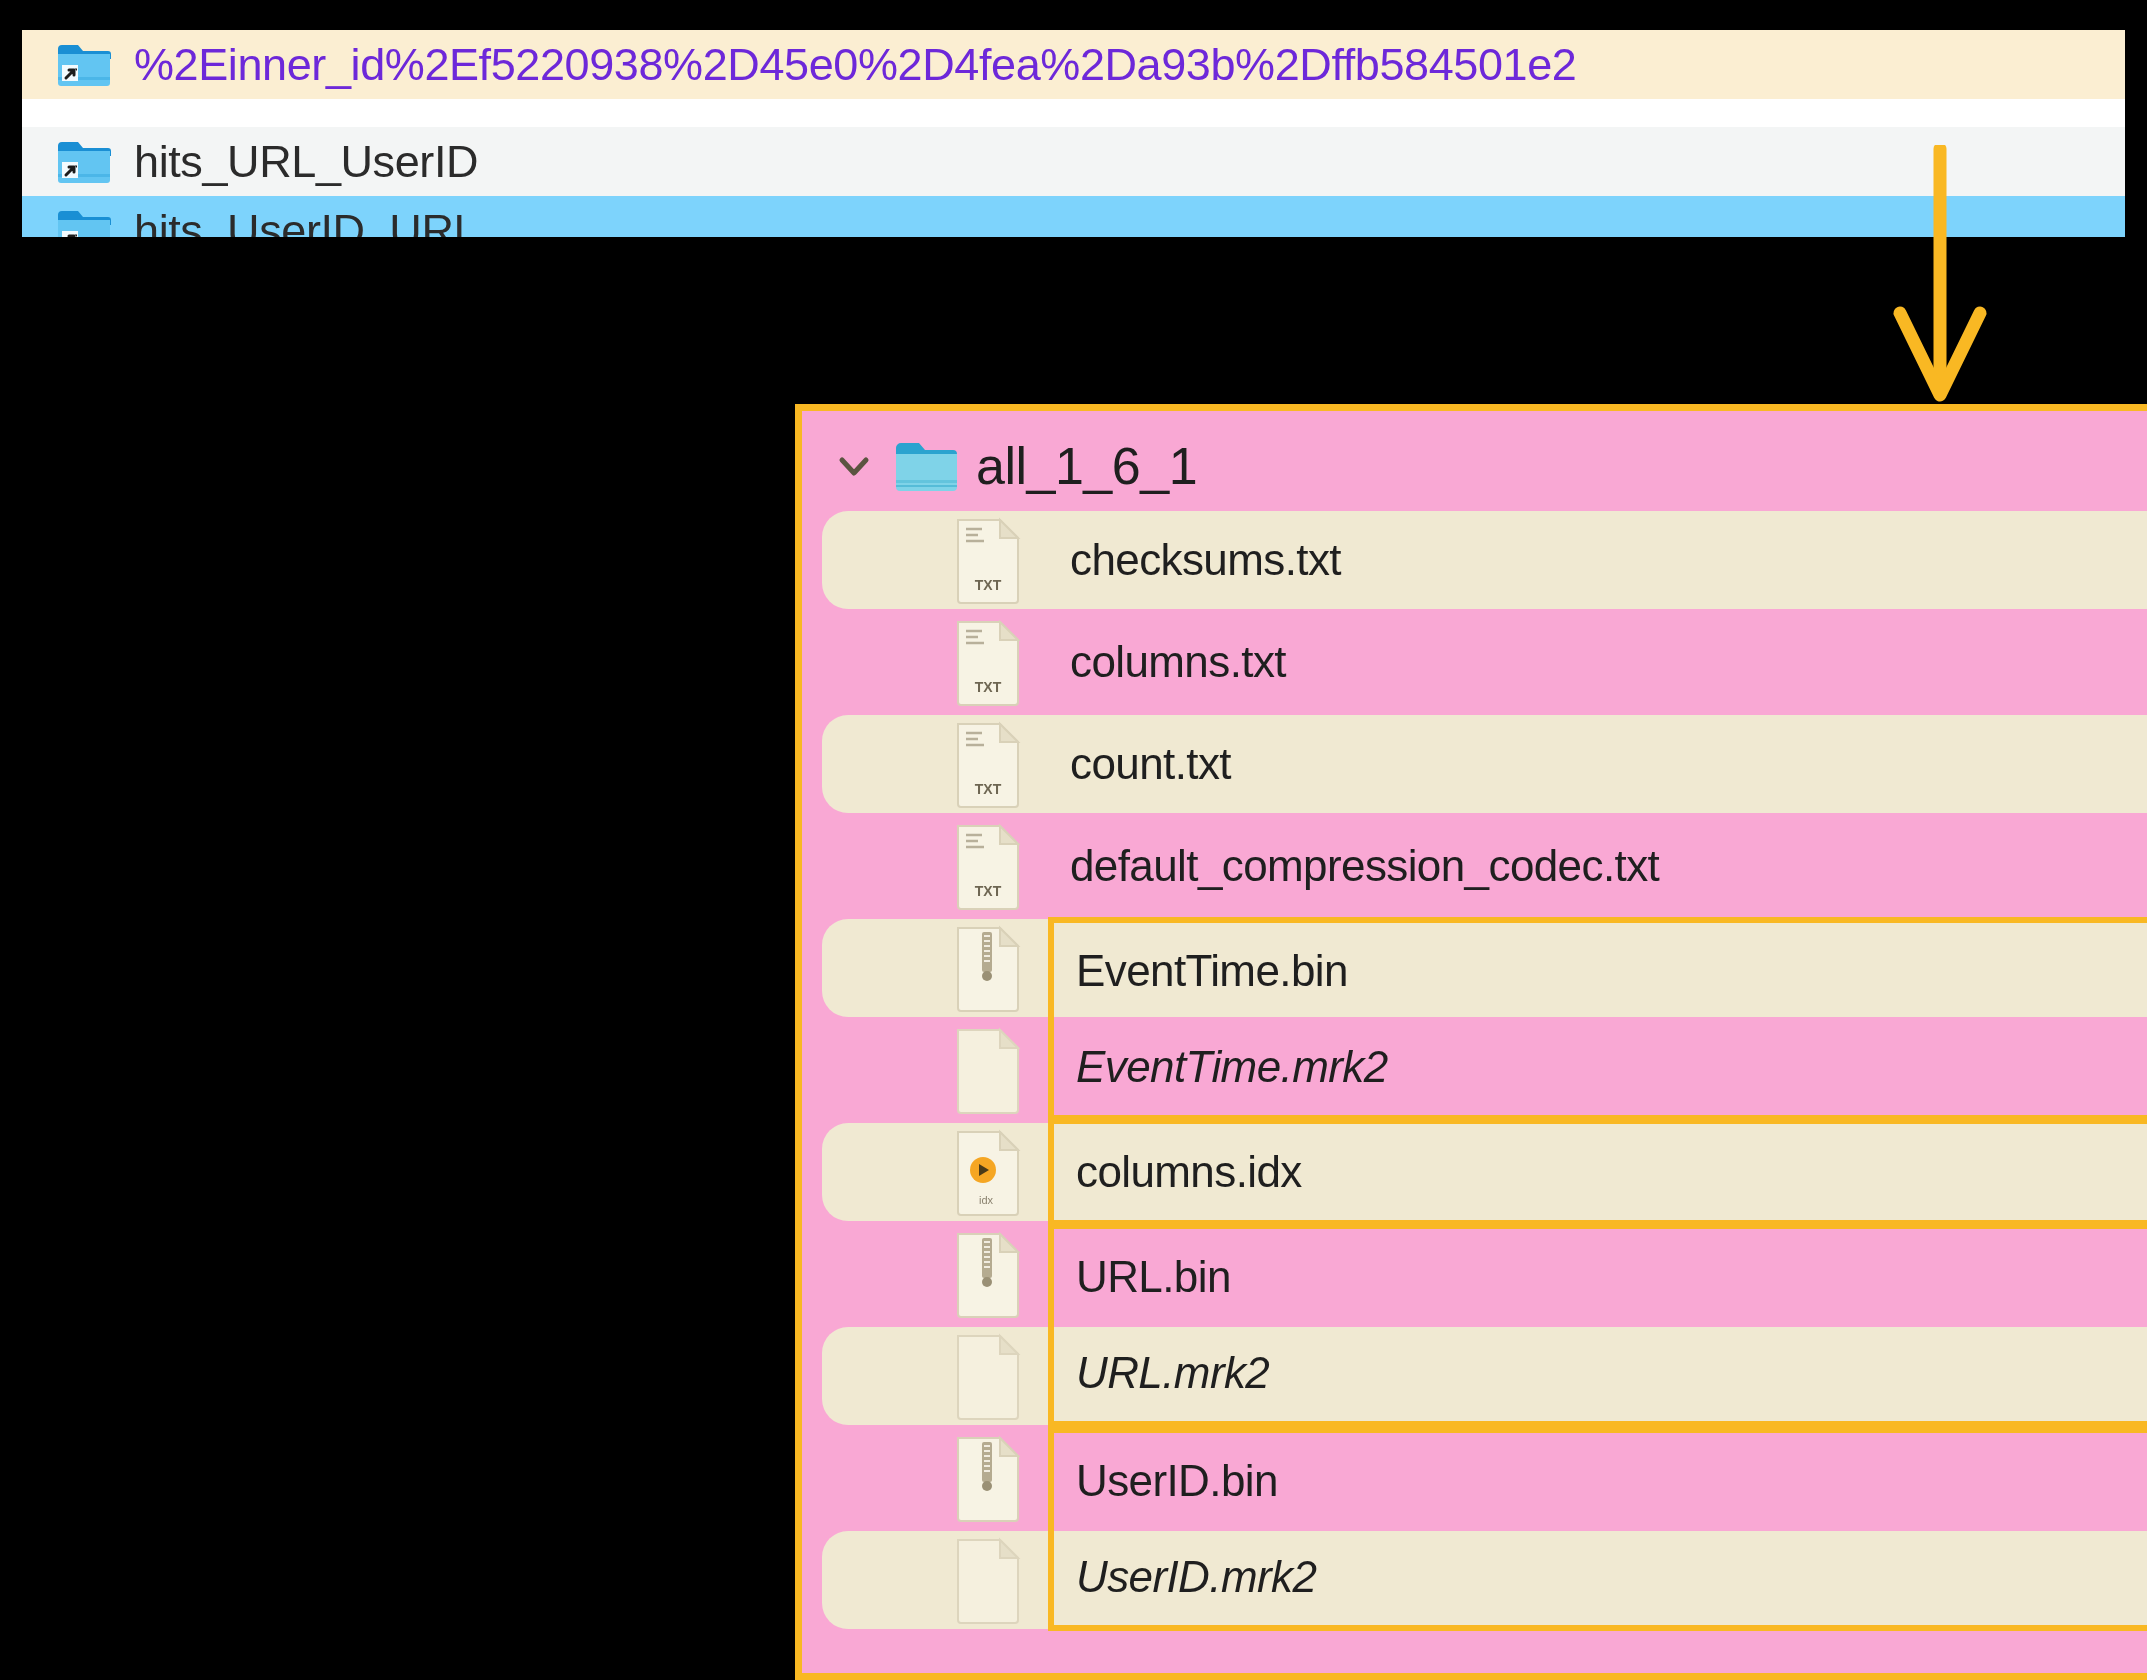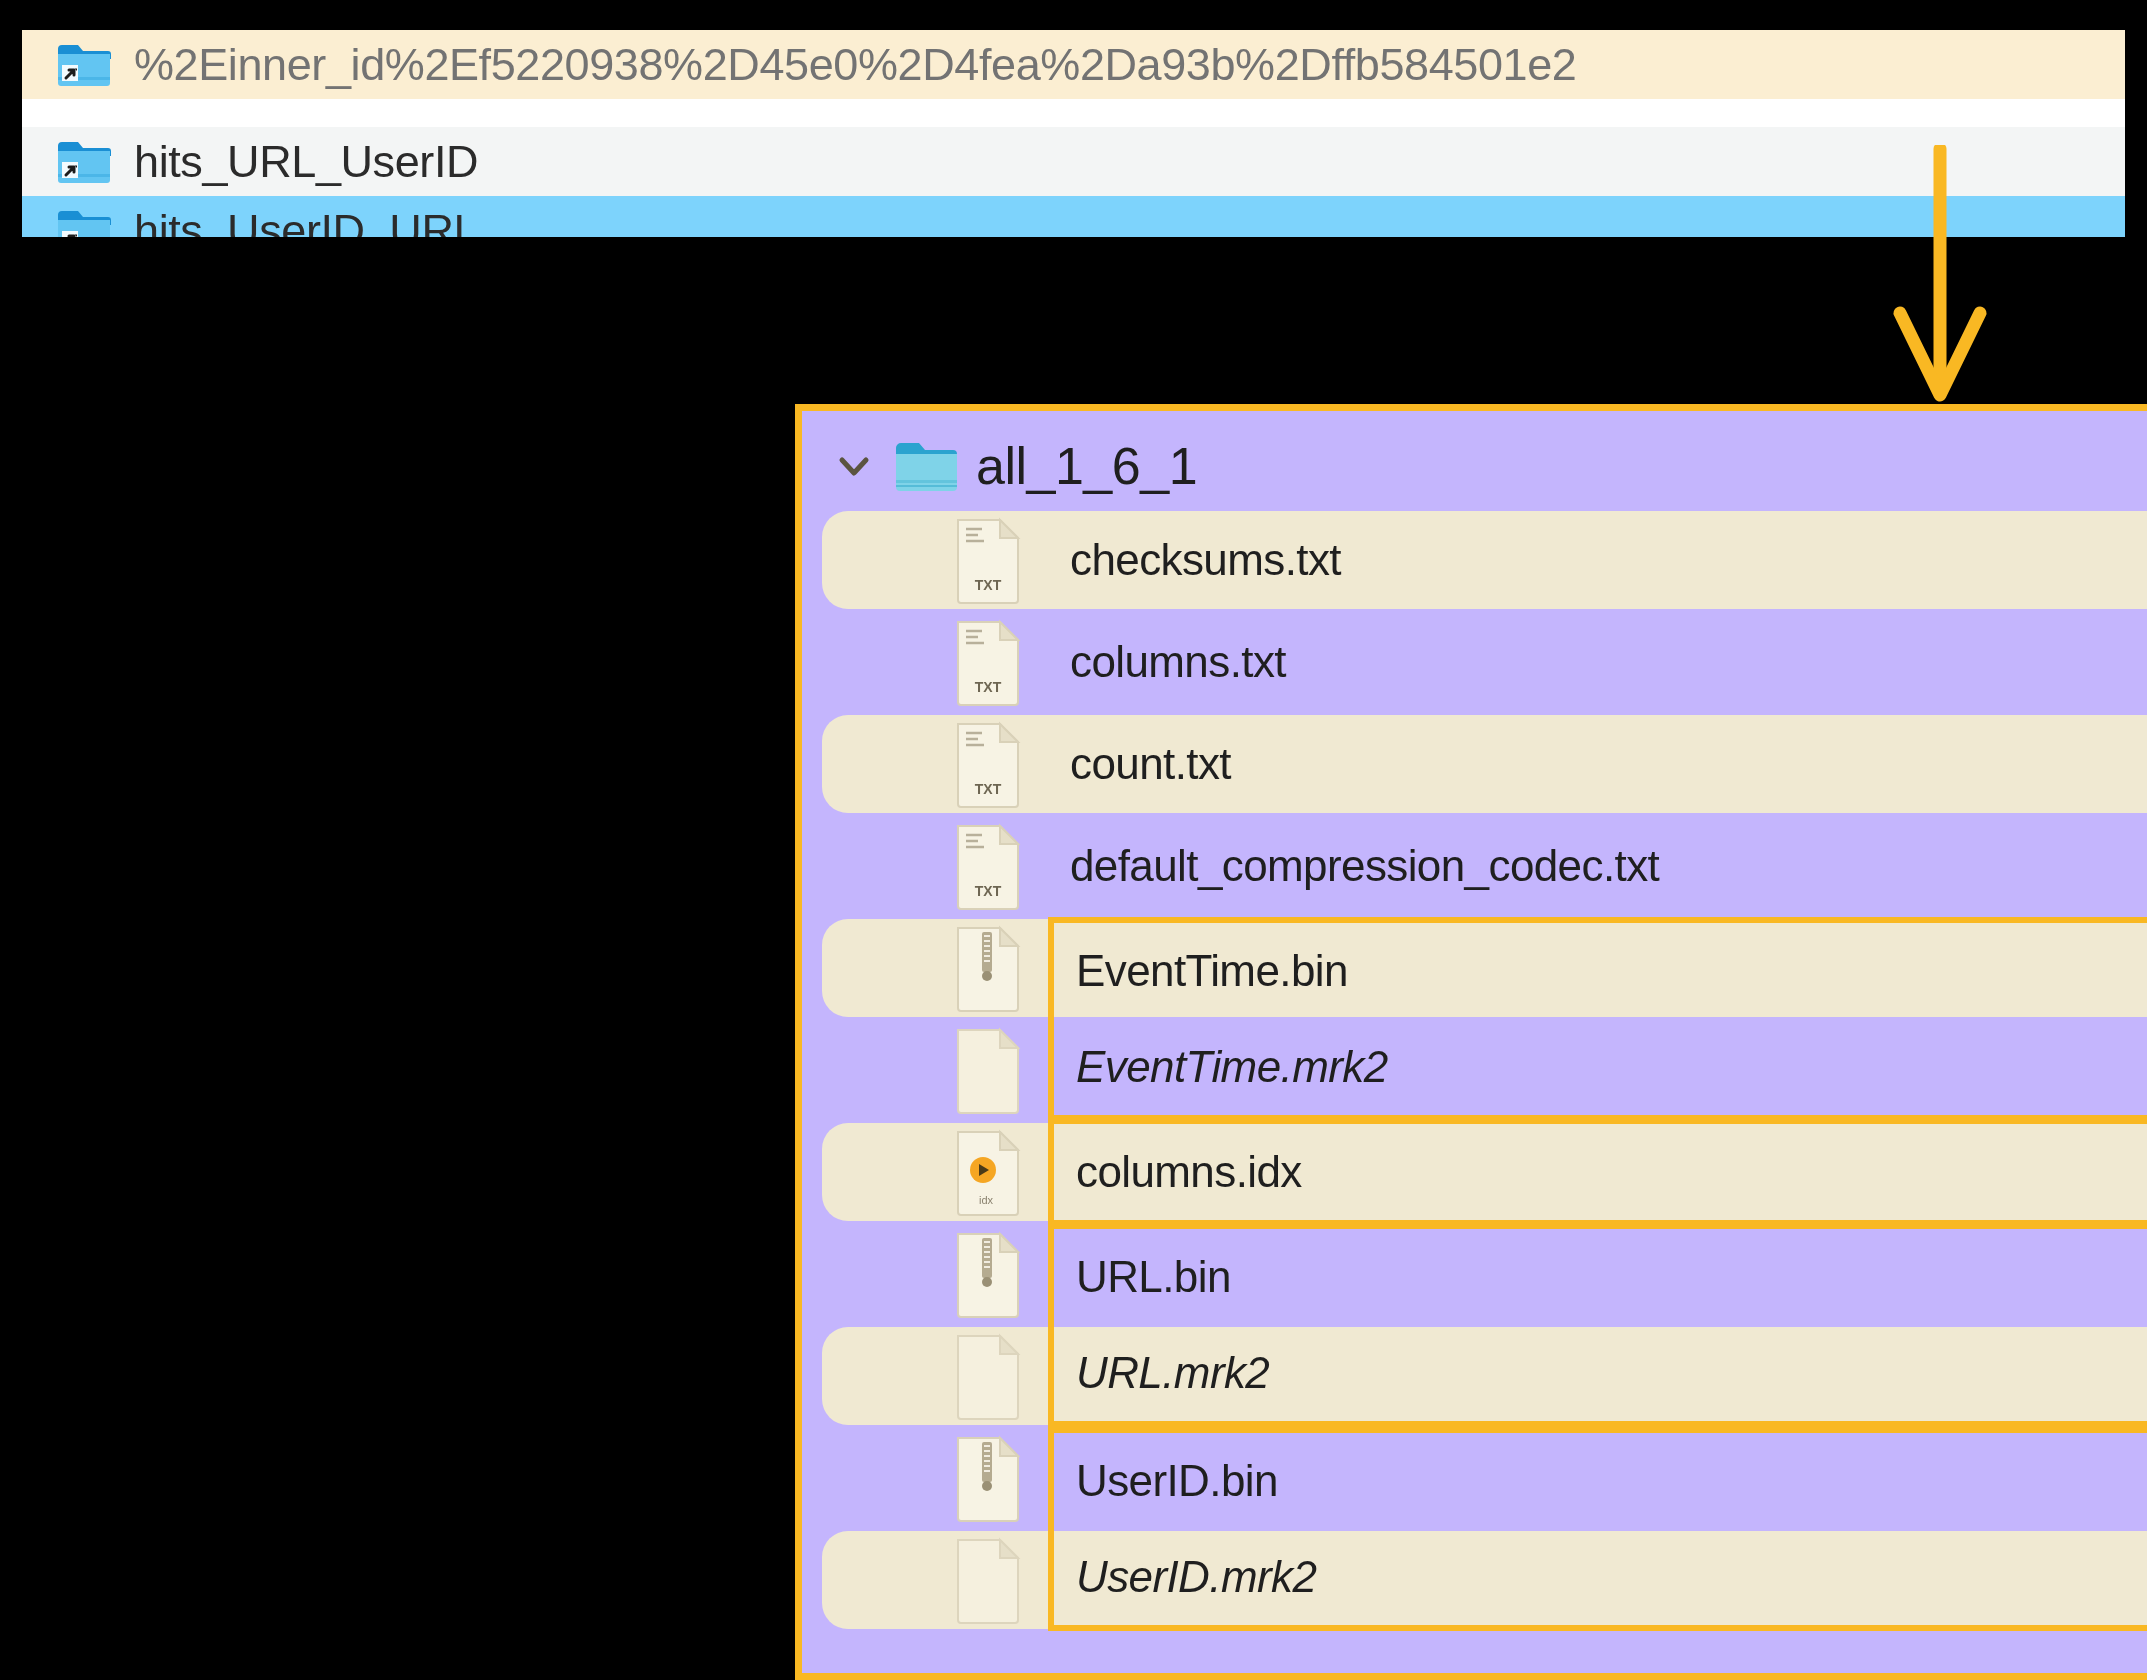--- a/index.html
+++ b/index.html
@@ -40,37 +40,37 @@
   .tl-row.selected { background: #fbeed2; }
   .tl-row.alt      { background: #f3f5f5; margin-top: 28px; }
   .tl-row.plain    { background: #7dd3fc; }
 
   .tl-label {
     font-size: 45px;
     color: #2b2b2b;
     letter-spacing: -0.4px;
     white-space: nowrap;
   }
-  .tl-row.selected .tl-label { color: #737373; }
+  .tl-row.selected .tl-label { color: #6d28d9; }
 
   
   .folder-link { position: relative; width: 56px; height: 48px; flex: 0 0 56px; }
   .folder-link svg { display: block; }
 
   
   .arrow { position: absolute; left: 1880px; top: 145px; width: 120px; height: 270px; }
 
   
   .panel {
     position: absolute;
     left: 795px;
     top: 404px;
     width: 1352px;
     height: 1276px;
-    background: #c4b5fd;
+    background: #f9a8d4;
     border: 7px solid #f9b823;
     border-right: none;
     overflow: hidden;
   }
 
   .panel-inner { padding-top: 12px; }
 
   .dir-row {
     display: flex;
     align-items: center;

